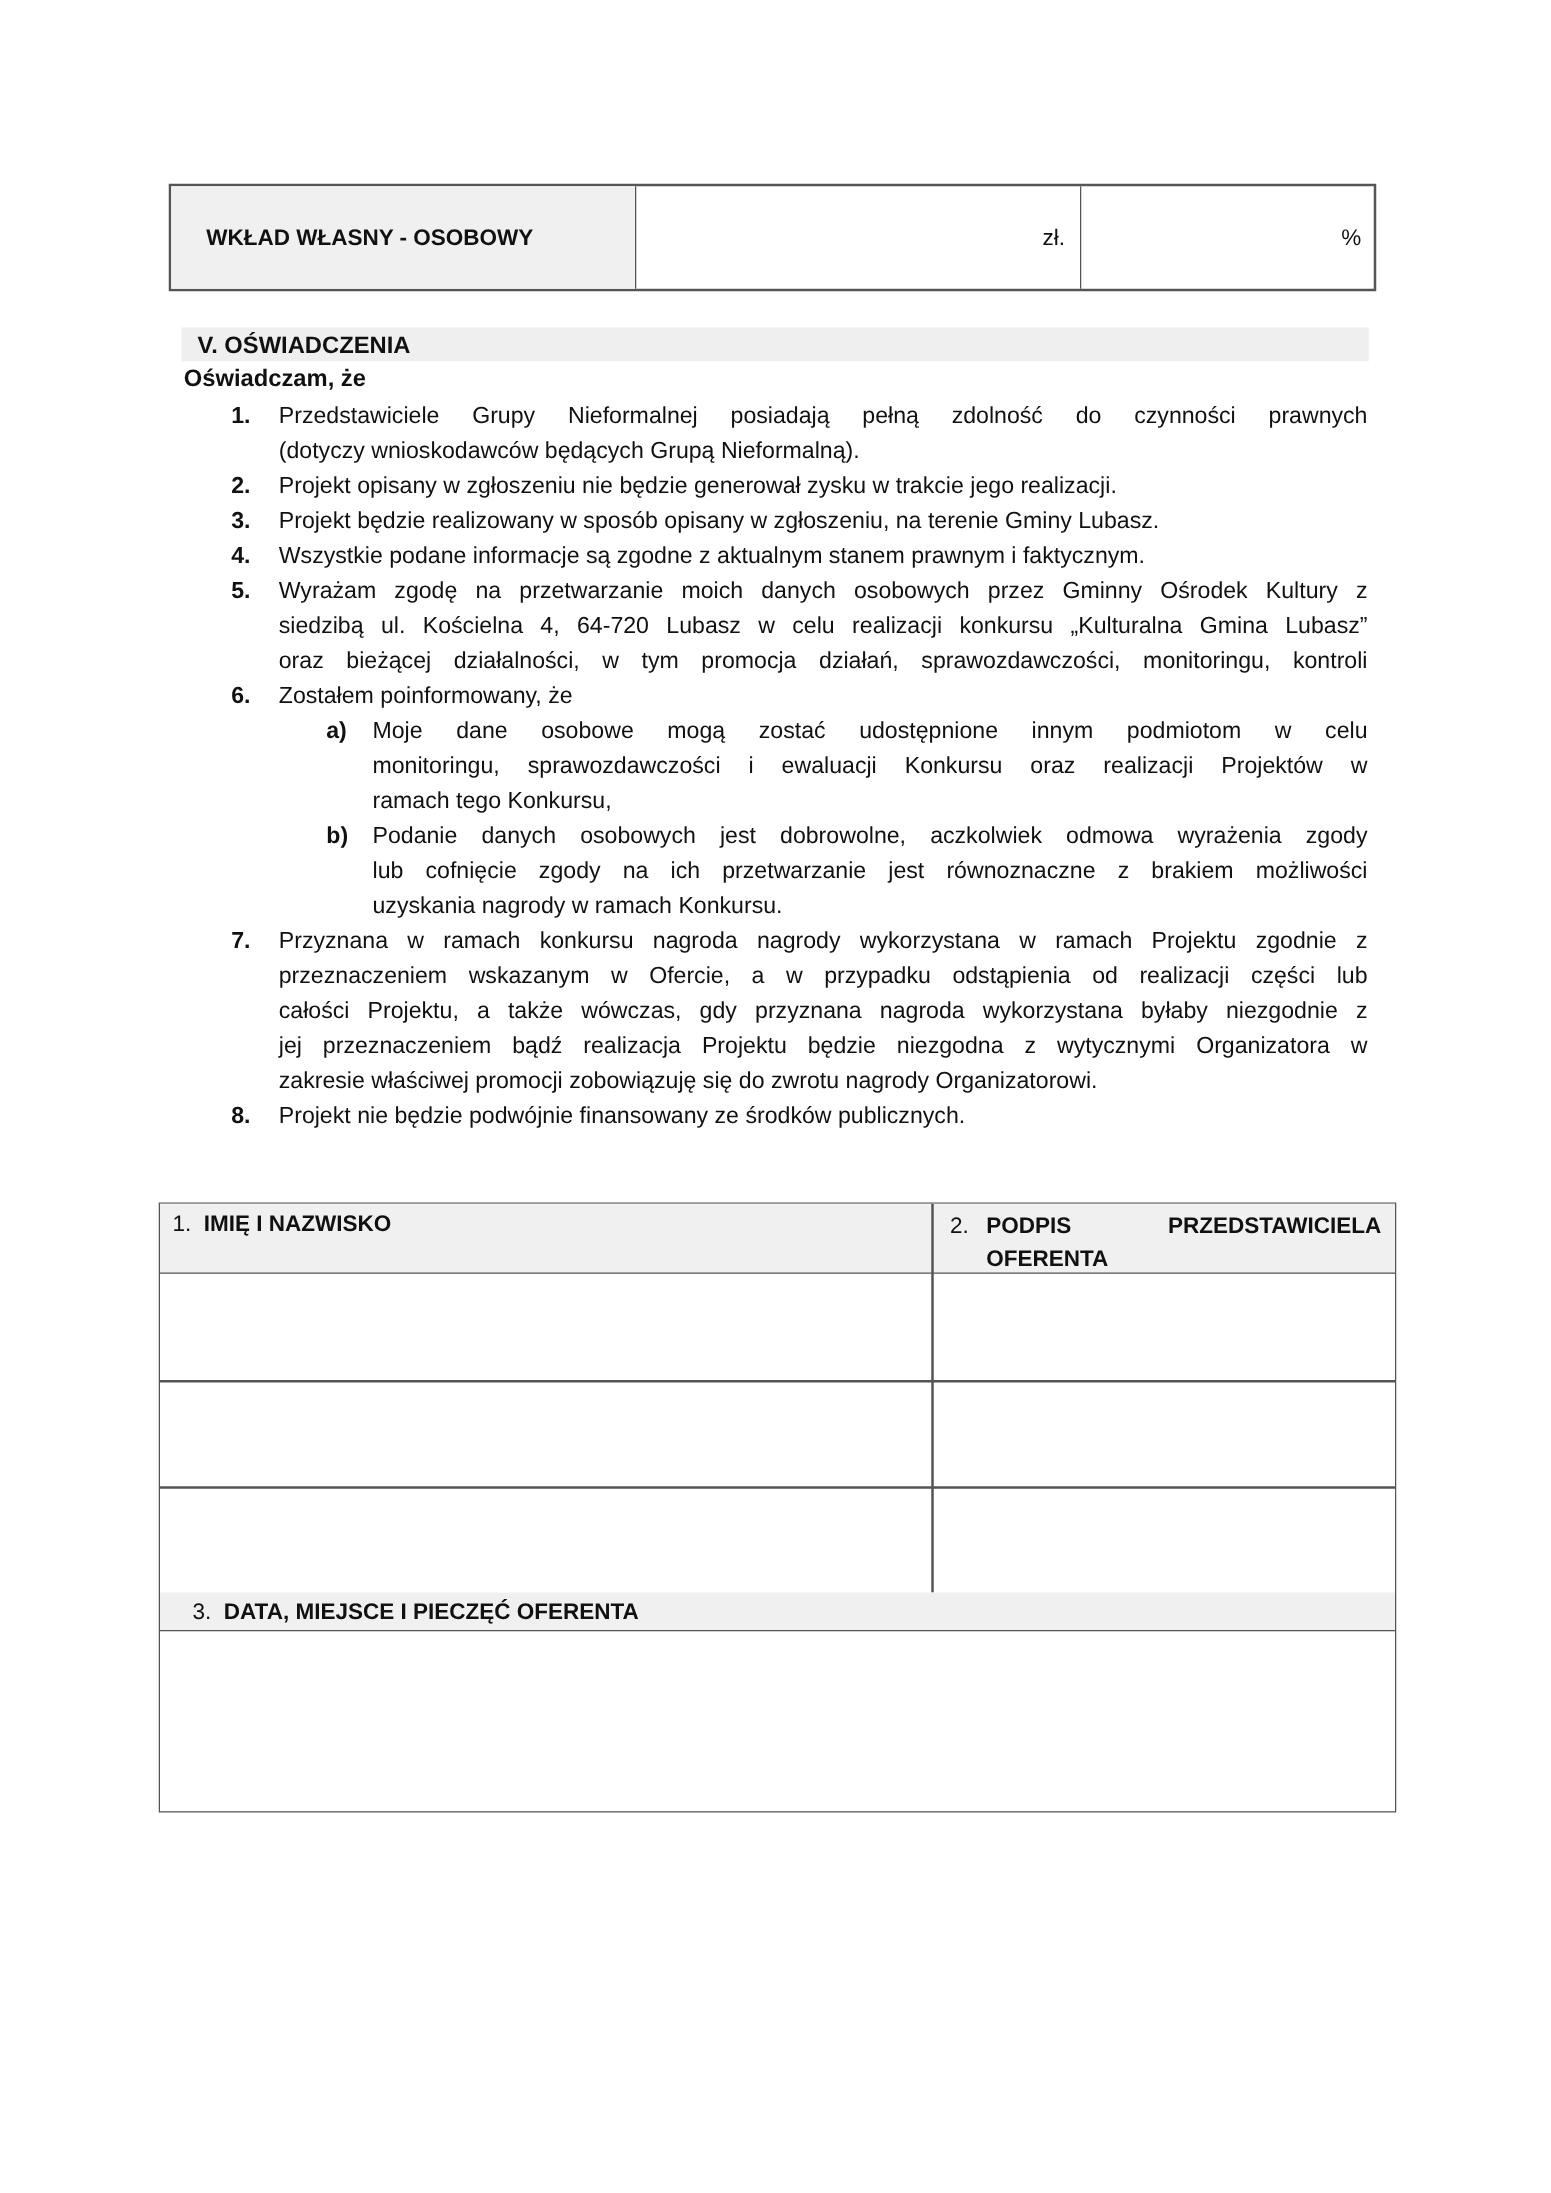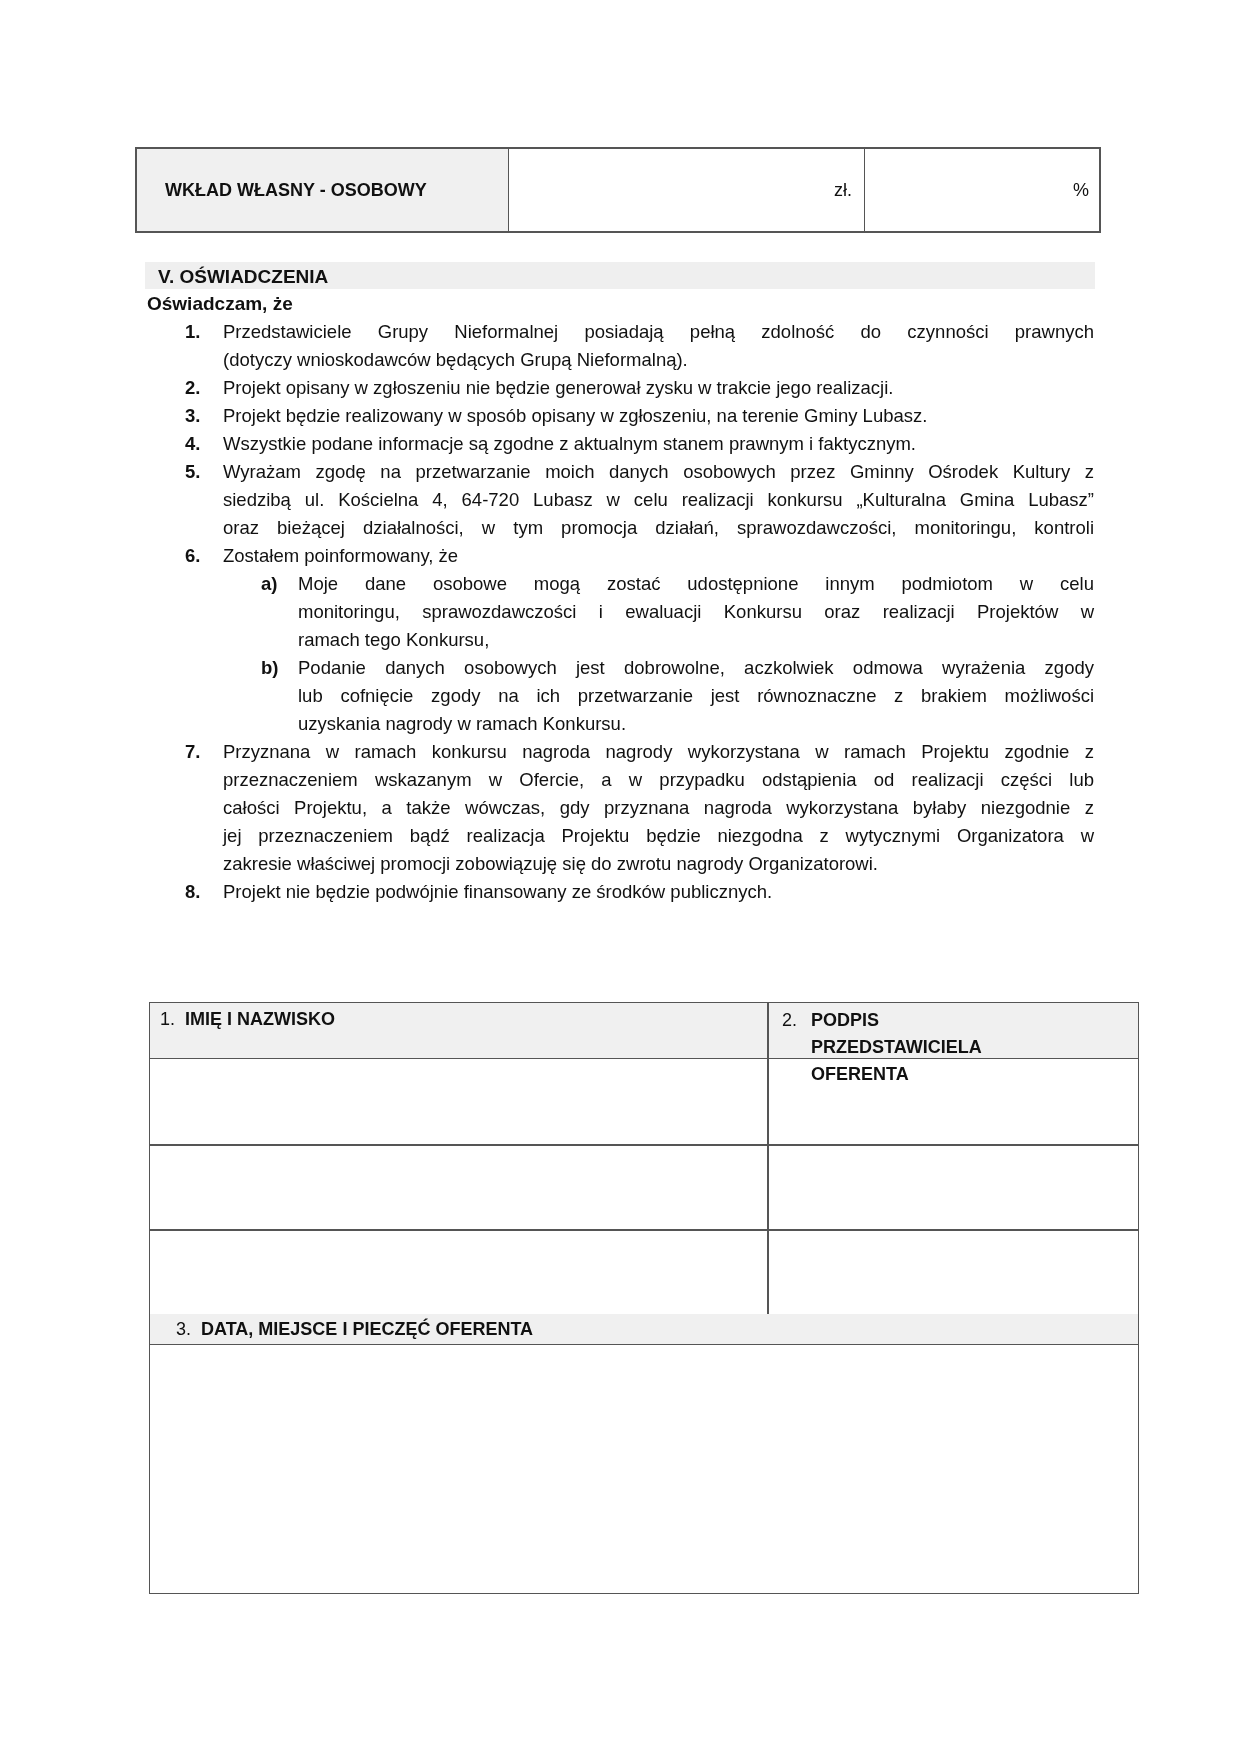--- a/index.html
+++ b/index.html
@@ -27,30 +27,30 @@
 
   .list { position: absolute; left: 0; top: 318px; width: 1241px; font-size: 18.5px; line-height: 28px; }
   .item { position: relative; padding-left: 223px; width: 871px; text-align: justify; }
   .item .num { position: absolute; left: 185px; top: 0; font-weight: bold; }
   .sub { position: relative; padding-left: 298px; width: 796px; text-align: justify; }
   .sub .num { position: absolute; left: 261px; top: 0; font-weight: bold; }
   .item-text, .sub-text { display: block; }
   .just { text-align-last: justify; }
 
   
-  .sig { position: absolute; left: 149px; top: 962px; width: 990px; height: 592px;
-         border: 1.5px solid #555; box-sizing: border-box; margin-top: 40px; }
+  .sig { position: absolute; left: 127px; top: 962px; width: 990px; height: 488px;
+         border: 1.5px solid #555; box-sizing: border-box; }
   .sig .hdr { position: absolute; left: 0; top: 0; width: 100%; height: 56px; background: #f0f0f0;
               border-bottom: 1.5px solid #555; box-sizing: border-box; }
   .sig .vline { position: absolute; left: 617px; top: 0; width: 1.5px; height: 311px; background: #555; }
   .sig .hline { position: absolute; left: 0; width: 100%; height: 1.5px; background: #555; }
   .sig .h1 { position: absolute; left: 10px; top: 4px; font-size: 18px; line-height: 24px; }
   .sig .h2 { position: absolute; left: 632px; top: 4px; width: 345px; font-size: 18px; line-height: 27px; }
   .sig .h2 .n { position: absolute; left: 0; top: 0; }
-  .sig .h2 .l1 { display: flex; justify-content: space-between; font-weight: bold; padding-left: 29px; flex-direction: column; }
+  .sig .h2 .l1 { display: flex; justify-content: space-between; font-weight: bold; padding-left: 29px; }
   .sig .h2 .l2 { display: block; font-weight: bold; padding-left: 29px; }
   .sig .cell { position: absolute; }
   .sig .datehdr { position: absolute; left: 0; top: 311px; width: 100%; height: 31px;
                   background: #f0f0f0; border-bottom: 1.5px solid #555; box-sizing: border-box;
                   font-size: 18px; line-height: 30px; padding-left: 26px; }
   .b { font-weight: bold; }
 </style>
 </head>
 <body>
 

